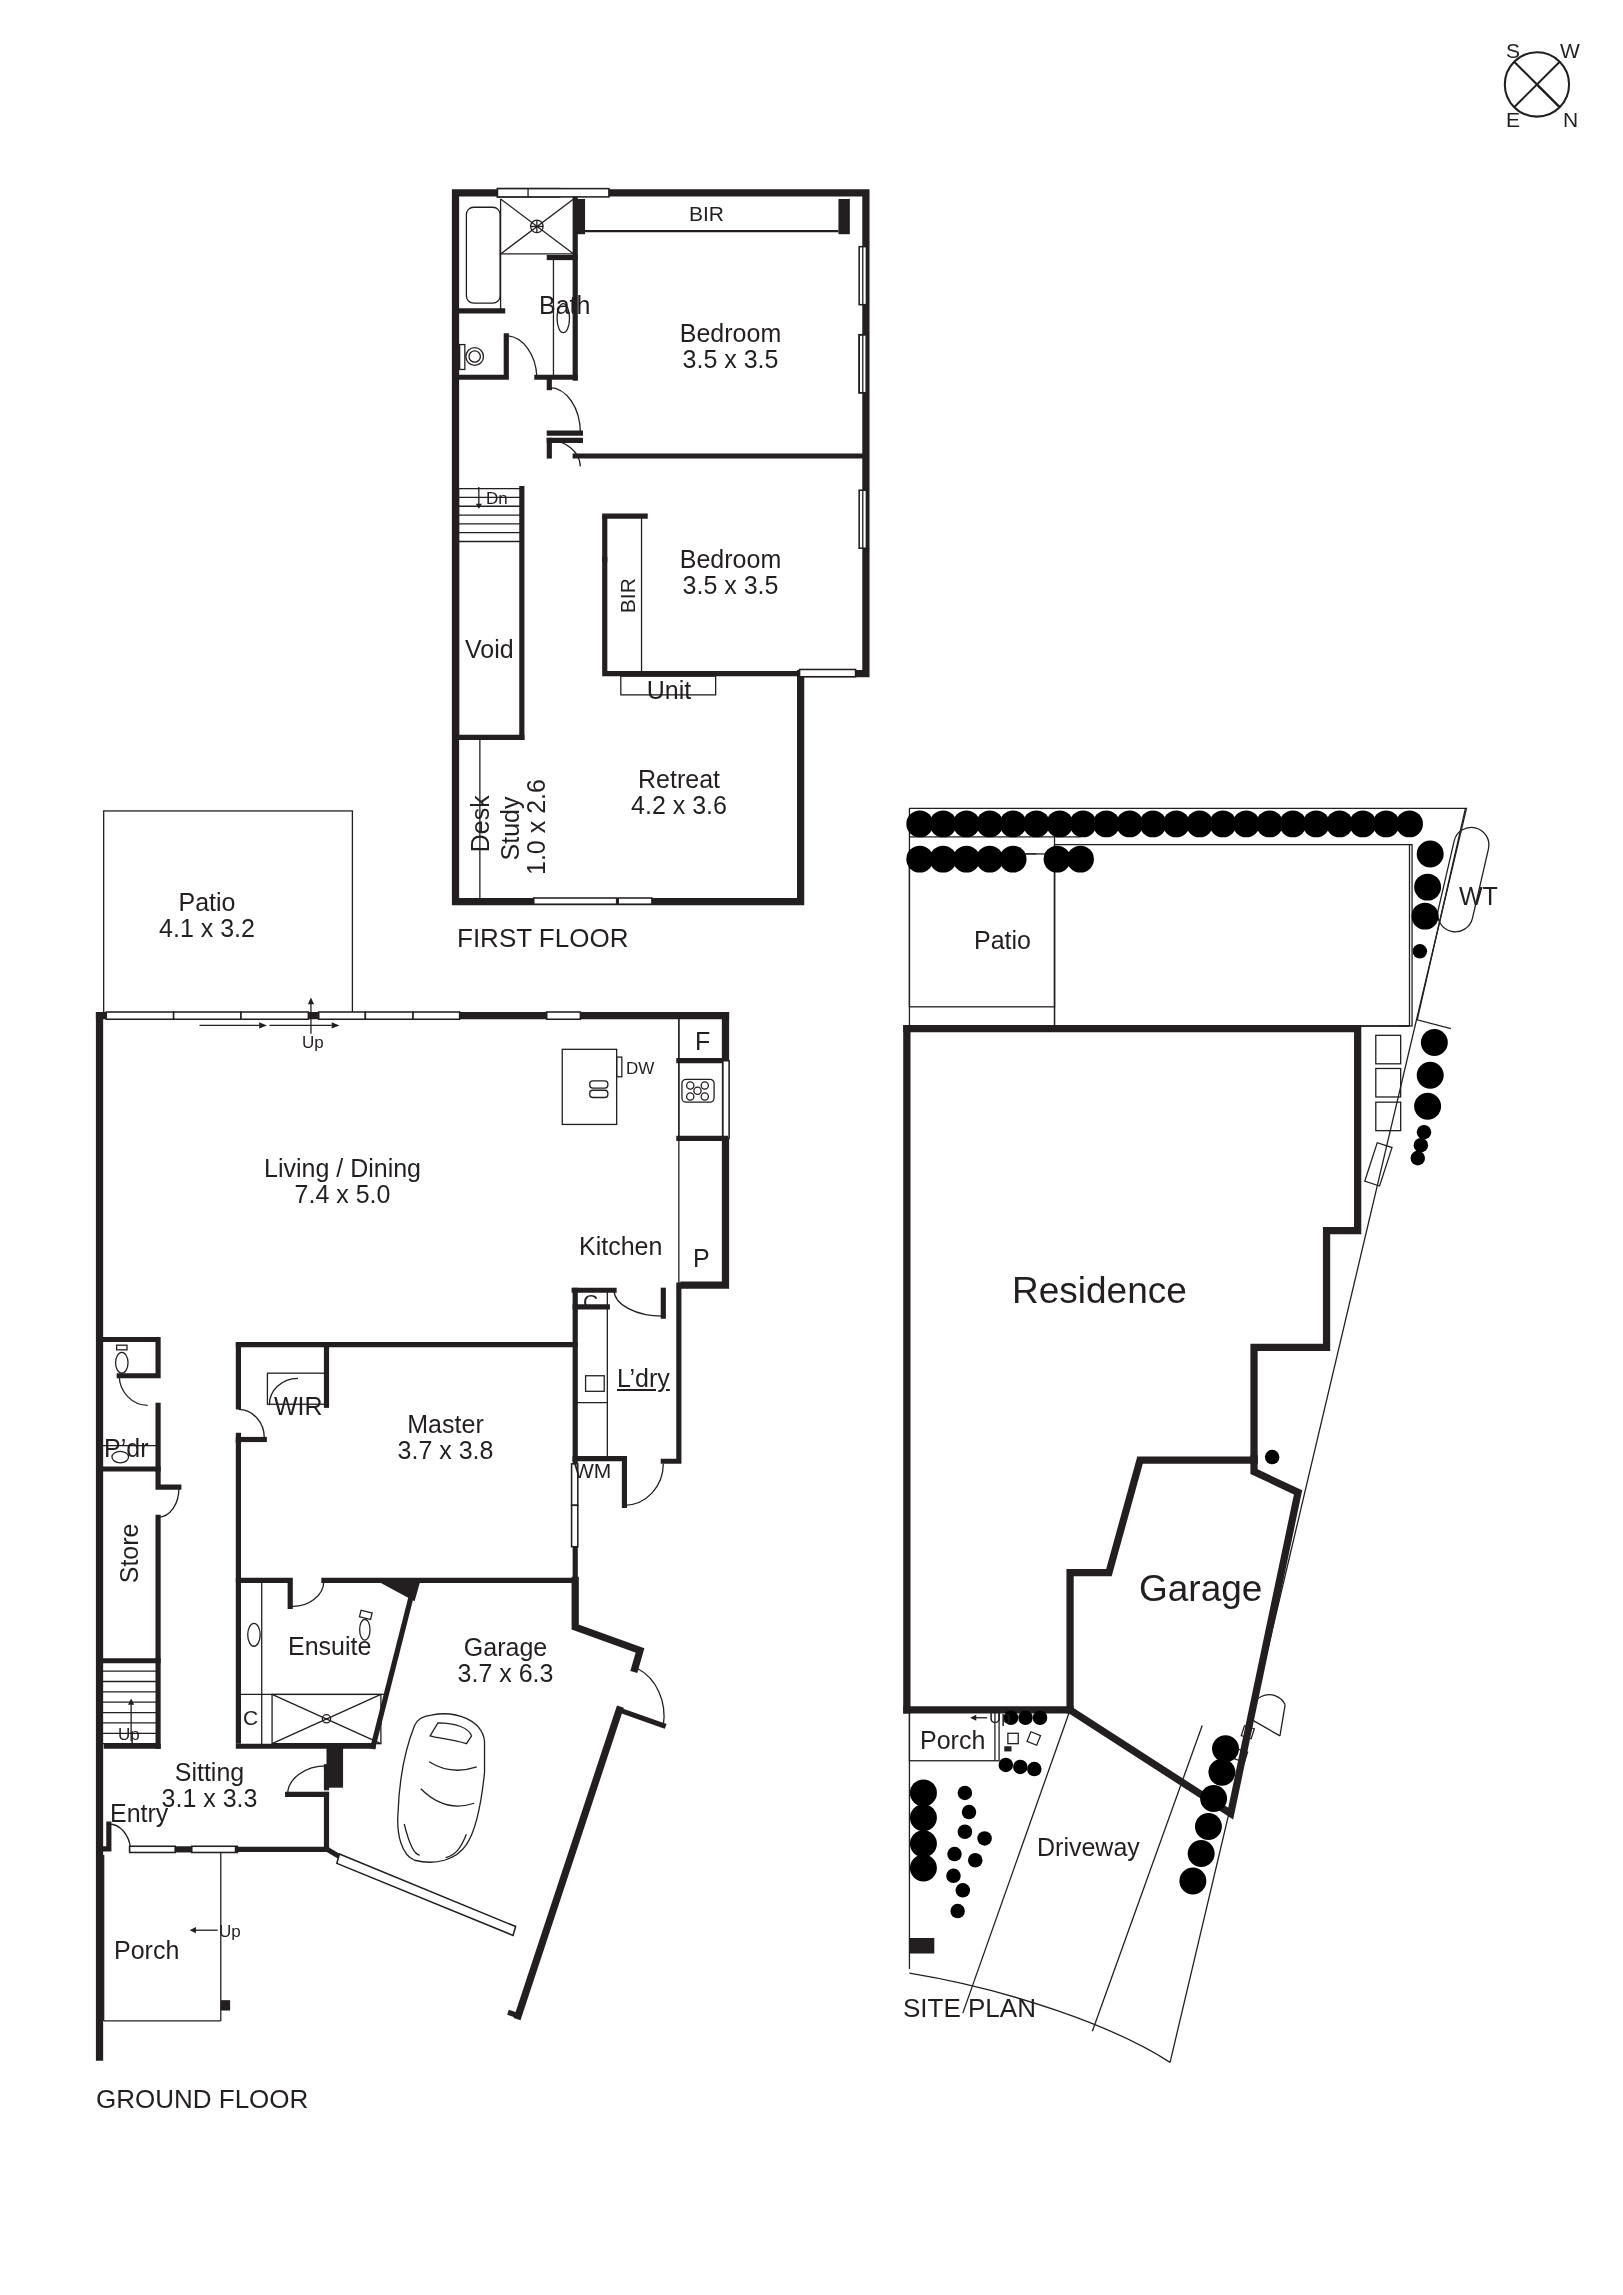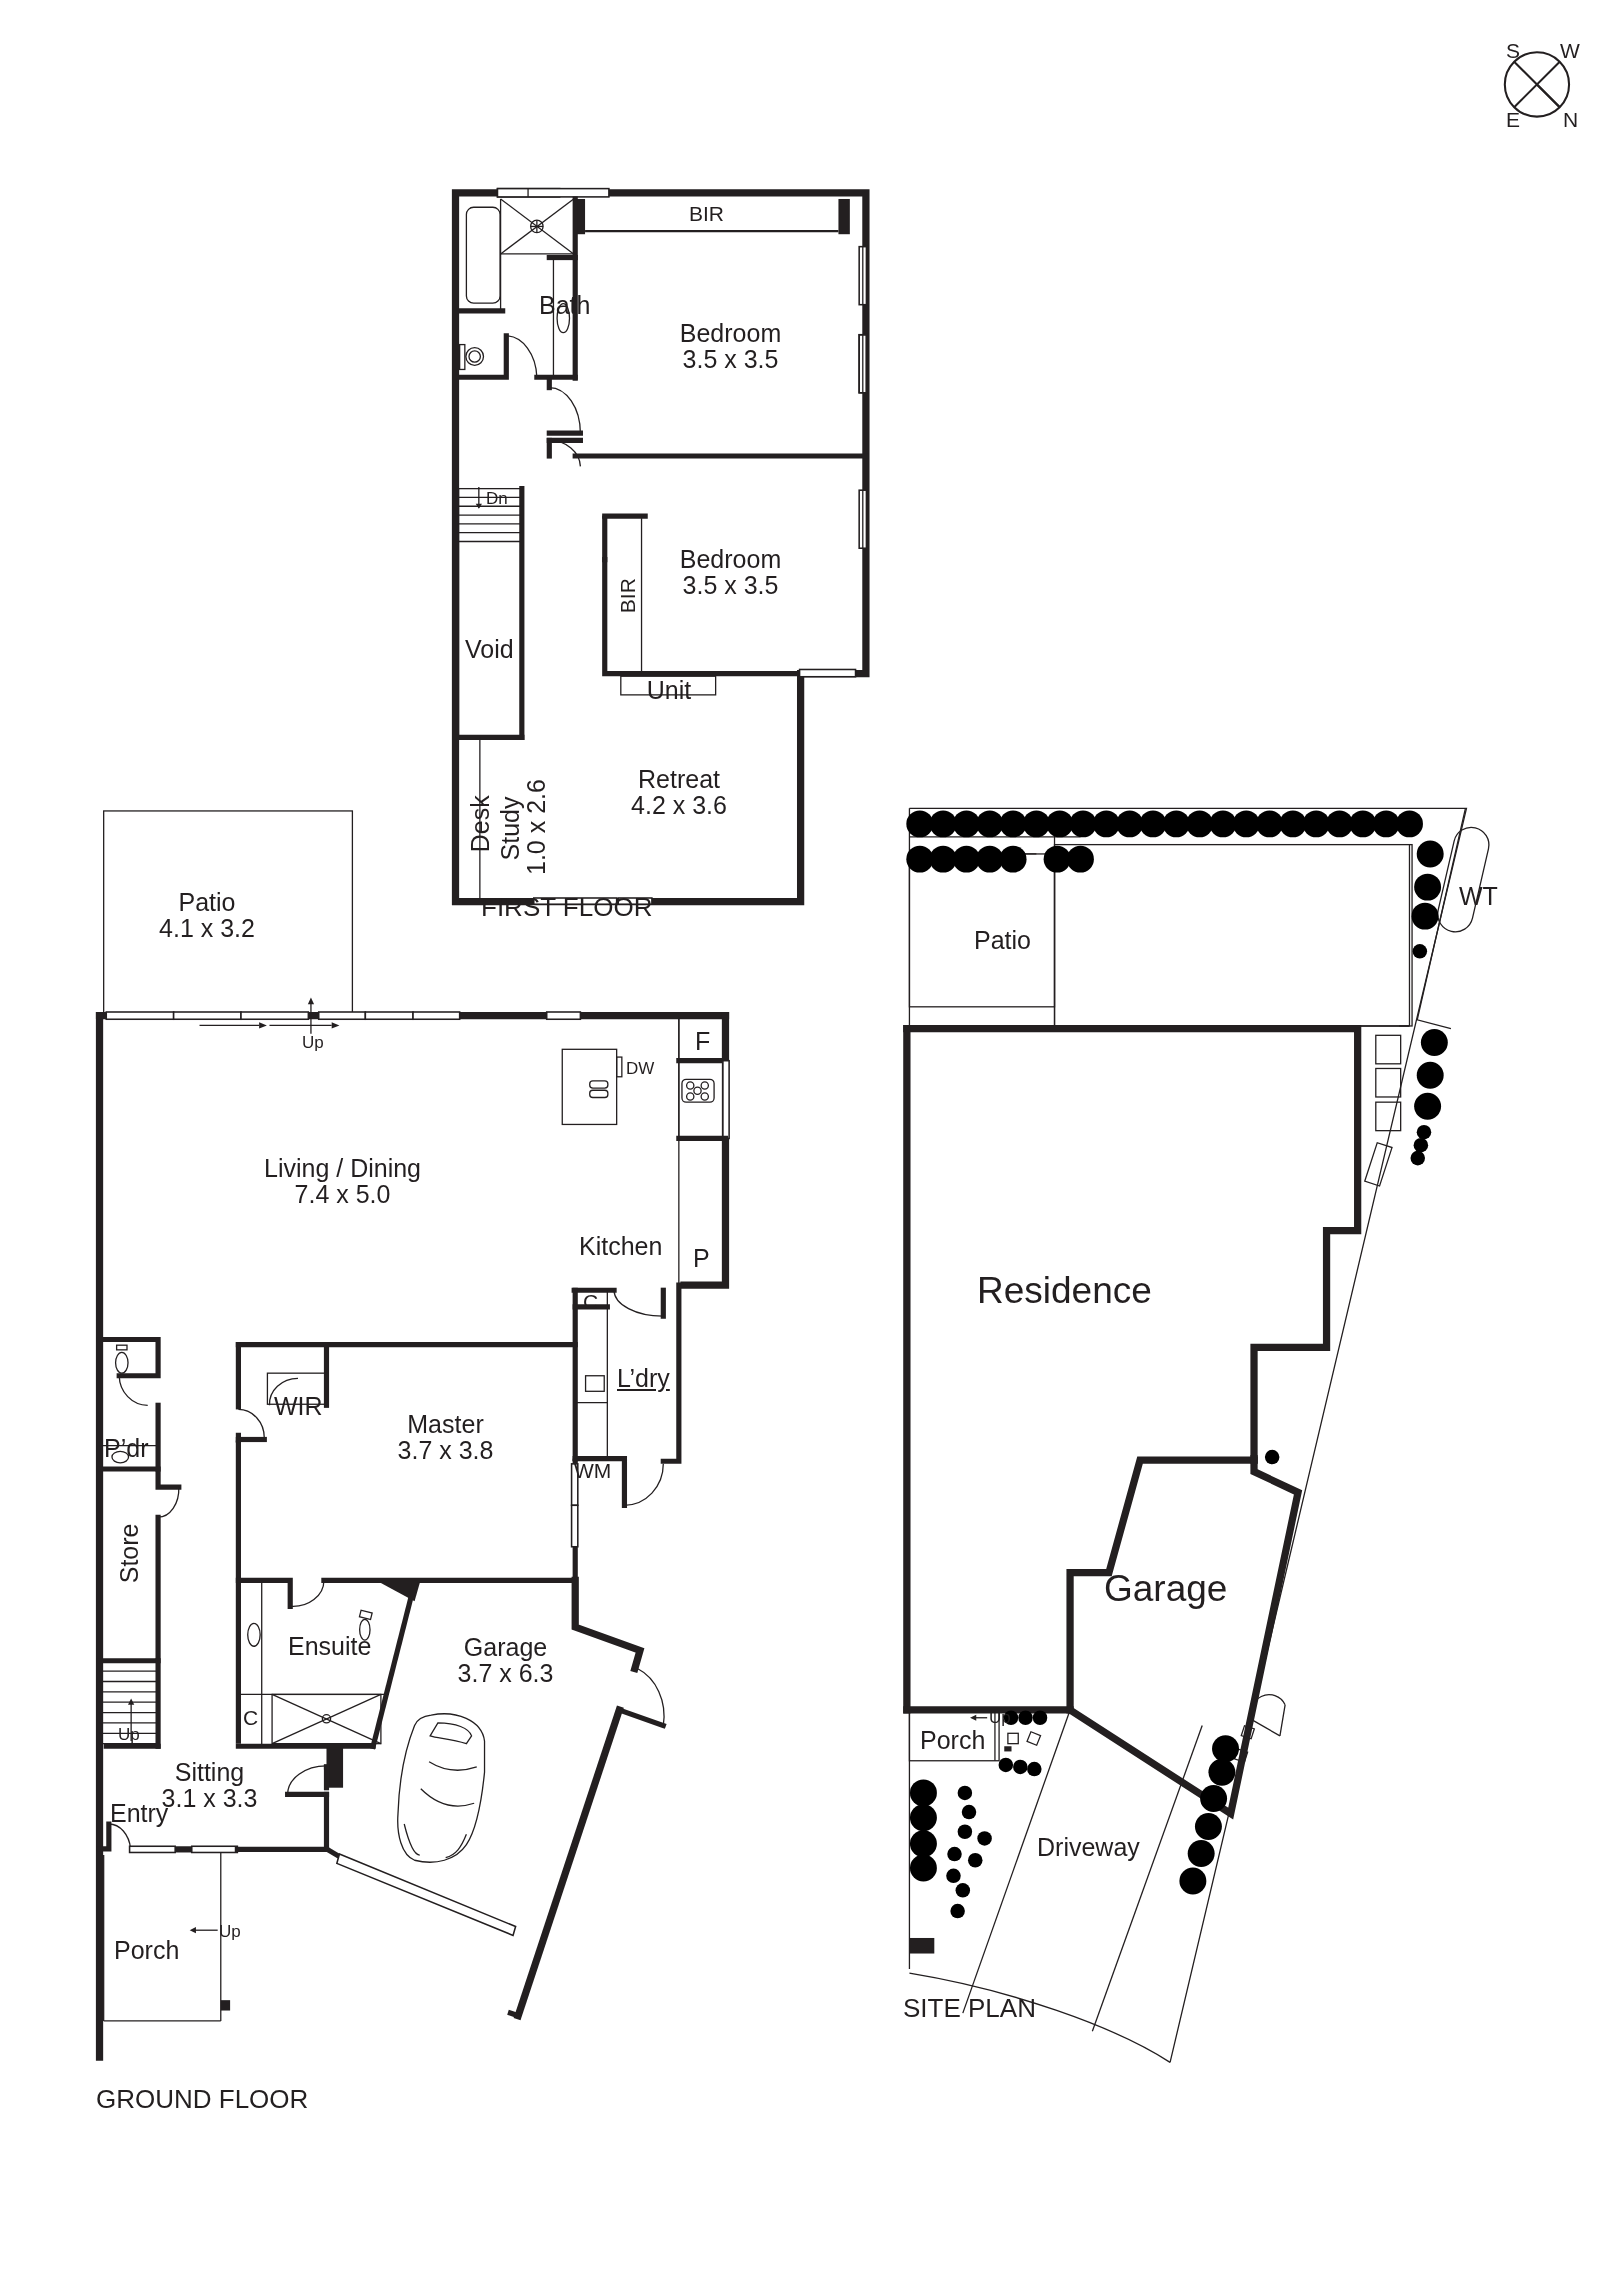--- a/index.html
+++ b/index.html
@@ -8,21 +8,21 @@
   .w { fill:#231f20; }
   .ln { stroke:#231f20; fill:none; stroke-width:4; }
   .thin { stroke:#231f20; fill:none; stroke-width:2.5; }
   .wall { stroke:#231f20; fill:none; stroke-width:14; stroke-linejoin:miter; stroke-linecap:square; }
   .wall-m { stroke:#231f20; fill:none; stroke-width:10; stroke-linejoin:miter; stroke-linecap:square; }
   .win { fill:#fff; stroke:#231f20; stroke-width:3; }
   .lbl { position:absolute; text-align:center; white-space:nowrap; line-height:1.02; color:#231f20; font-family:"Liberation Sans", sans-serif; }
   .room { font-size:25px; }
   .small { font-size:21px; }
   .tiny { font-size:17px; }
-  .big { font-size:37px; }
+  .big { font-size:37px;margin-left:35px; }
   .heading { font-size:26px; text-align:left; }
   .rot { transform-origin:center center; transform:rotate(-90deg); }
 </style>
 </head>
 <body>
 
 <svg class="plan" viewBox="0 0 3132 4429" xmlns="http://www.w3.org/2000/svg">
   <defs>
     <g id="tree">
       <circle cx="0" cy="0" r="26"></circle>
@@ -416,21 +416,21 @@
 <div class="lbl room" style="left:643px;top:678px;width:52px;">Unit</div>
 <div class="lbl room" style="left:630px;top:767px;width:98px;">
   <div>Retreat</div>
   <div>4.2 x 3.6</div>
 </div>
 <div class="lbl room rot" style="left:450px;top:811px;width:62px;">Desk</div>
 <div class="lbl room rot" style="left:477px;top:803px;width:93px;">
   <div>Study</div>
   <div>1.0 x 2.6</div>
 </div>
-<div class="lbl heading" style="left:457px;top:894px;margin-left:24px;">FIRST FLOOR</div>
+<div class="lbl heading" style="left:457px;top:925px;">FIRST FLOOR</div>
 
 <div class="lbl room" style="left:155px;top:890px;width:104px;">
   <div>Patio</div>
   <div>4.1 x 3.2</div>
 </div>
 <div class="lbl tiny" style="left:302px;top:1034px;">Up</div>
 <div class="lbl room" style="left:249px;top:1156px;width:187px;">
   <div>Living / Dining</div>
   <div>7.4 x 5.0</div>
 </div>

